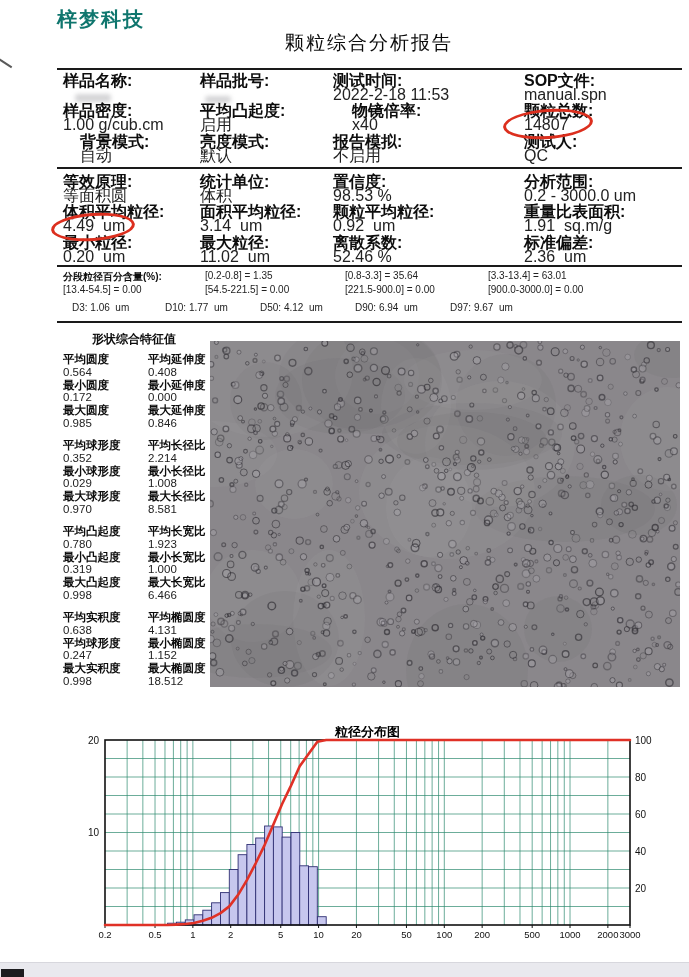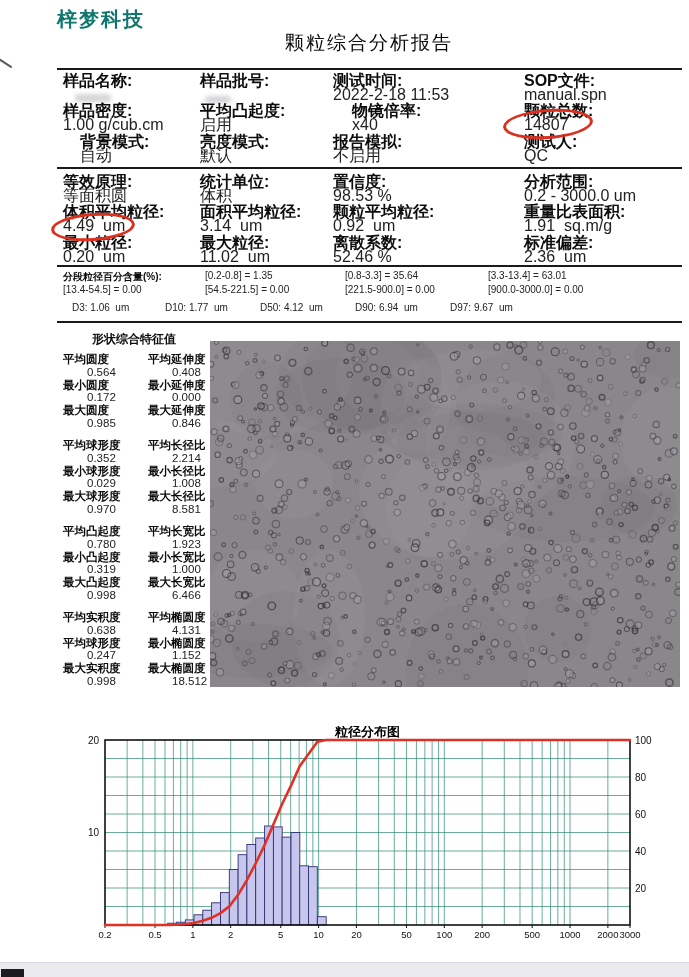--- a/index.html
+++ b/index.html
@@ -13,21 +13,21 @@
   .rule{position:absolute;left:57px;width:625px;height:2px;background:#1a1a1a;}
   .cell{position:absolute;font-size:16px;line-height:13px;}
   .cell .lbl{font-weight:bold;color:#0d0d0d;}
   .cell .val{color:#222;margin-top:1px;white-space:pre;}
   .seg{position:absolute;font-size:10px;color:#222;white-space:pre;}
   .seg.b{font-weight:bold;color:#0d0d0d;}
   .shape-title{position:absolute;left:92px;top:331px;font-size:12px;font-weight:bold;color:#0d0d0d;}
   .shape-col{position:absolute;font-size:11.5px;}
   .shape-col div{height:12.8px;line-height:12.8px;white-space:pre;}
   .shape-col .lbl{font-weight:bold;color:#0d0d0d;}
-  .shape-col .val{color:#222;margin-left:24px;}
+  .shape-col .val{color:#222;}
   .red-ellipse{position:absolute;border:3px solid #dc2f1e;border-radius:50%;z-index:6;}
   .smudge{position:absolute;background:rgba(145,145,150,0.38);filter:blur(2px);border-radius:3px;}
   .bottom-strip{position:absolute;left:0;top:962px;width:689px;height:15px;background:#e9e9ee;border-top:1px solid #d7d7dd;}
   .corner-sq{position:absolute;left:1px;top:969px;width:23px;height:8px;background:#1d1d1f;}
   .fold-mark{position:absolute;left:-3px;top:62px;width:16px;height:2px;background:#5a5a5a;transform:rotate(33deg);}
   svg{display:block;}
 </style>
 </head>
 <body>
 

